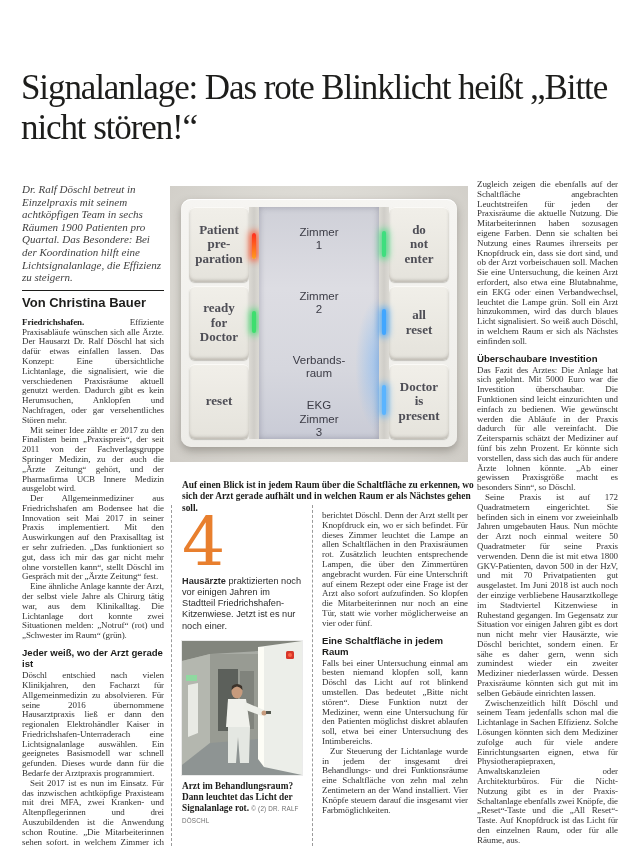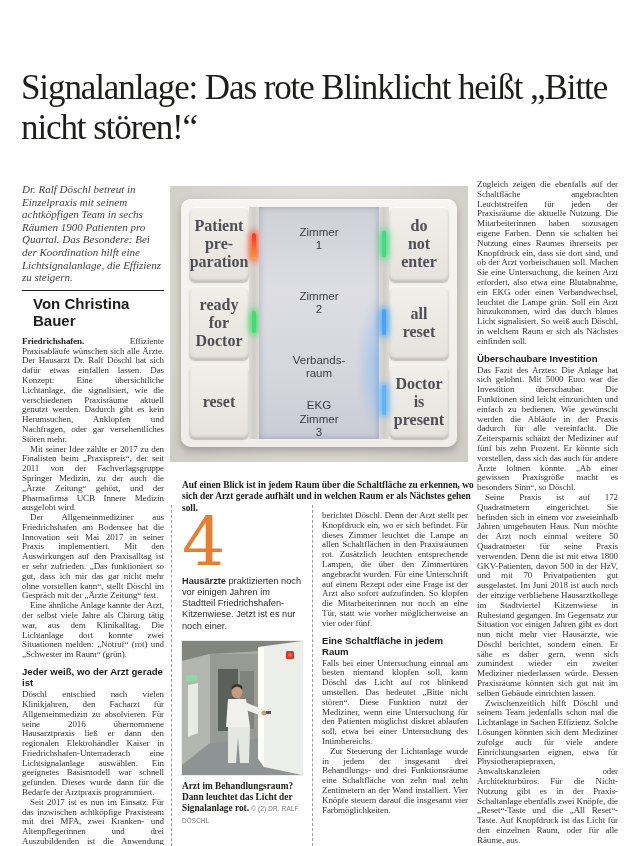--- a/index.html
+++ b/index.html
@@ -19,35 +19,35 @@
   .bt{margin:0;font-size:9px;line-height:9.8px;letter-spacing:-0.1px;
       text-align:justify;color:#343434;}
   .bt.ind{text-indent:8px;}
   .leadin{font-weight:700;color:#1d1d1b;}
   .subhead{margin:6px 0 2px 0;font-family:"Liberation Sans", sans-serif;
       font-weight:700;font-size:9.6px;color:#1d1d1b;line-height:1.15;}
   
   .col-left{left:22px;top:183px;width:142px;height:662px;}
   .standfirst{margin:0 0 6px 0;font-size:11px;line-height:12.6px;color:#3f3f3f;font-style:italic;}
   .byline-rule{height:1px;background:#1d1d1b;margin:4px 0 4px 0;}
-  .byline{margin:0 0 8px 11px;font-family:"Liberation Sans", sans-serif;
-      font-weight:700;font-size:15px;color:#1d1d1b;}
+  .byline{margin:0 0 8px 0;font-family:"Liberation Sans", sans-serif;
+      font-weight:700;font-size:13px;color:#1d1d1b;}
   
   .panel-photo{position:absolute;left:170px;top:186px;width:298px;height:276px;margin:0;}
   .wall{position:absolute;inset:0;background:
       radial-gradient(circle at 50% 45%, #e6e4df 0%, #dddbd5 55%, #cfccc6 100%);}
   .plate{position:absolute;left:11px;top:13px;width:276px;height:248px;
       background:linear-gradient(#f6f5f2,#eeede9);border-radius:10px;
       box-shadow:0 4px 8px rgba(60,55,45,.35), inset 0 1px 0 #ffffff;
       display:flex;padding:8px;box-sizing:border-box;}
   .btn-col{width:60px;display:flex;flex-direction:column;gap:4px;}
   .pbtn{flex:1;background:linear-gradient(#f1efe9,#e5e3dc);border-radius:6px;
       box-shadow:inset 0 1px 0 #fbfaf7, inset 0 -2px 3px rgba(120,115,105,.35), 0 1px 1px rgba(90,85,75,.3);
       display:flex;align-items:center;justify-content:center;text-align:center;
-      font-family:"Liberation Serif", serif;font-weight:700;font-size:16px;
+      font-family:"Liberation Serif", serif;font-weight:700;font-size:13px;
       line-height:1.12;color:#4e4e56;white-space:pre-line;}
   .lane{width:10px;position:relative;background:linear-gradient(90deg,#dcdad4,#cfcdc8,#dcdad4);}
   .led{position:absolute;left:3px;width:4px;border-radius:2px;display:block;}
   .screen{position:relative;flex:1;background:
       linear-gradient(180deg,#cfd0d8 0%,#dddde3 35%,#d6d7de 70%,#c9cbd6 100%);
       box-shadow:inset 0 0 6px rgba(70,70,90,.35);
       display:grid;grid-template-columns:1fr;grid-template-rows:1fr 1fr 1fr;}
   .scell{display:flex;align-items:center;justify-content:center;text-align:center;
       font-family:"Liberation Sans", sans-serif;font-size:11.5px;line-height:1.15;
       color:#3b3b45;white-space:pre-line;}

